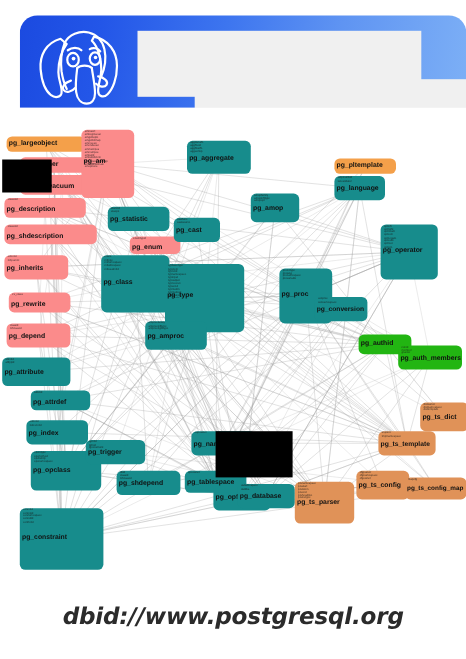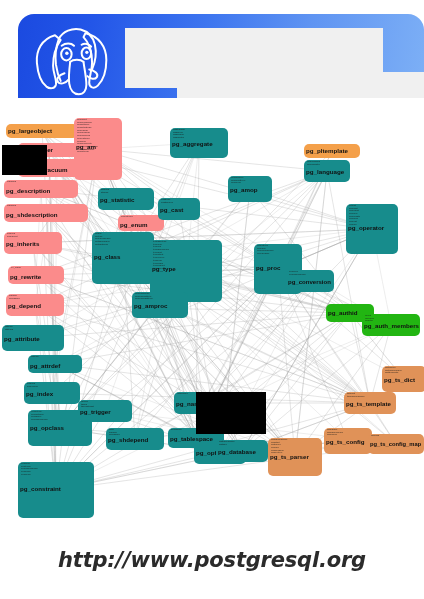--- a/index.html
+++ b/index.html
@@ -677,13 +677,13 @@
           <span class="er-col">prsend</span>
           <span class="er-col">prsheadline</span>
           <span class="er-col">prslextype</span>
         </span>
       </div>
       <div class="redaction" style="left: 2px; top: 35px; width: 45px; height: 30px;"></div>
       <div class="redaction" style="left: 196px; top: 282px; width: 70px; height: 42px;"></div>
     </div>
 </div>
 
-<div id="footer-url">http://www.postgresql.org</div>
+<div id="footer-url">dbid://www.postgresql.org</div>
 
 </body></html>

